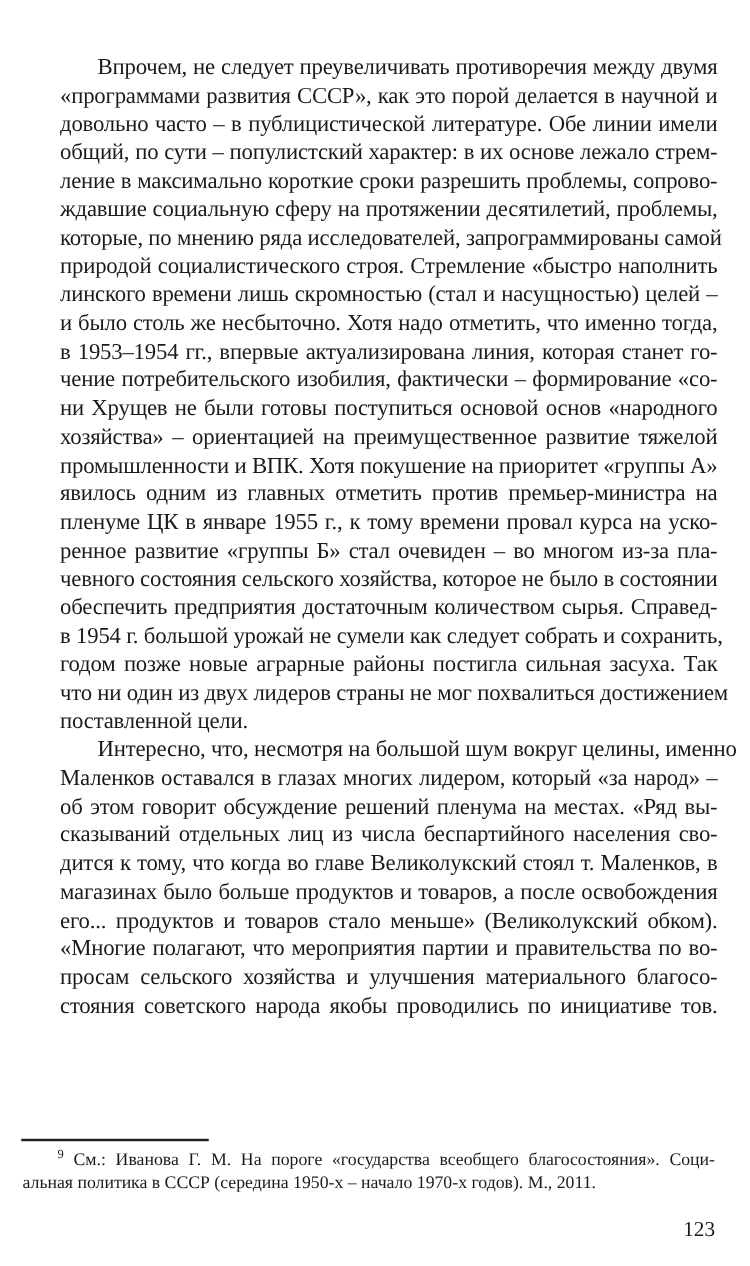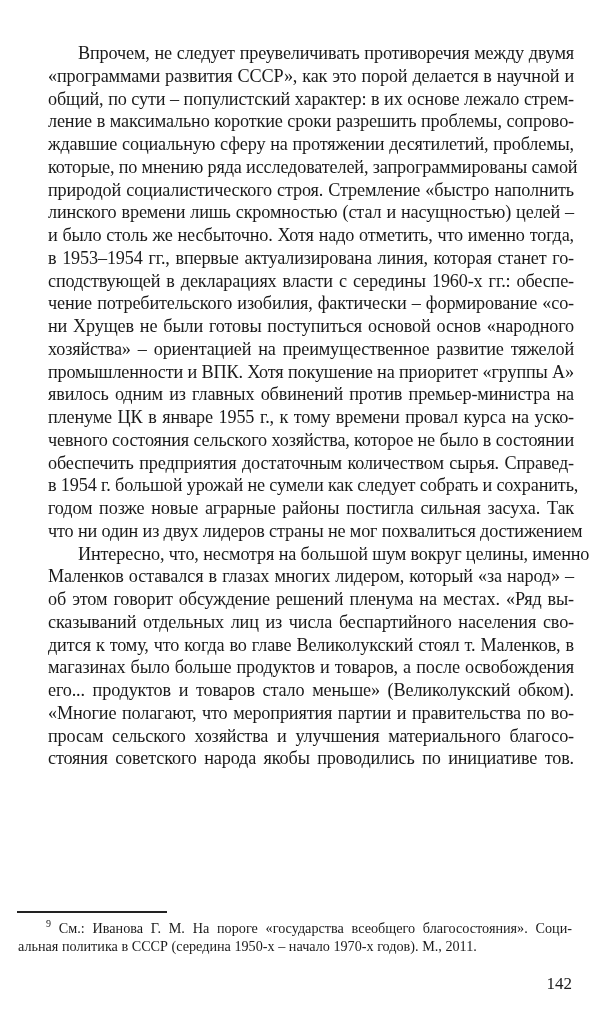--- a/index.html
+++ b/index.html
@@ -39,43 +39,45 @@
 </style>
 </head>
 <body>
 
 <div class="page">
   <div class="body-text">
 
     <div class="para">
       <span class="line indent">Впрочем, не следует преувеличивать противоречия между двумя</span>
       <span class="line">«программами развития СССР», как это порой делается в научной и</span>
+      <span class="line">довольно часто – в публицистической литературе. Обе линии имели</span>
       <span class="line">общий, по сути – популистский характер: в их основе лежало стрем-</span>
       <span class="line">ление в максимально короткие сроки разрешить проблемы, сопрово-</span>
       <span class="line">ждавшие социальную сферу на протяжении десятилетий, проблемы,</span>
       <span class="line">которые, по мнению ряда исследователей, запрограммированы самой</span>
       <span class="line">природой социалистического строя. Стремление «быстро наполнить</span>
       <span class="line">линского времени лишь скромностью (стал и насущностью) целей –</span>
       <span class="line">и было столь же несбыточно. Хотя надо отметить, что именно тогда,</span>
       <span class="line">в 1953–1954 гг., впервые актуализирована линия, которая станет го-</span>
-      <span class="line">сподствующей в декларациях власти с середины 1960-х гг.: обеспе-</span>
       <span class="line">чение потребительского изобилия, фактически – формирование «со-</span>
     </div>
 
     <div class="para">
       <span class="line">ни Хрущев не были готовы поступиться основой основ «народного</span>
       <span class="line">хозяйства» – ориентацией на преимущественное развитие тяжелой</span>
       <span class="line">промышленности и ВПК. Хотя покушение на приоритет «группы А»</span>
-      <span class="line">явилось одним из главных обвинений против премьер-министра на</span>
+      <span class="line">явилось одним из главных отметить против премьер-министра на</span>
       <span class="line">пленуме ЦК в январе 1955 г., к тому времени провал курса на уско-</span>
+      <span class="line">ренное развитие «группы Б» стал очевиден – во многом из-за пла-</span>
       <span class="line">чевного состояния сельского хозяйства, которое не было в состоянии</span>
       <span class="line">обеспечить предприятия достаточным количеством сырья. Справед-</span>
       <span class="line">в 1954 г. большой урожай не сумели как следует собрать и сохранить,</span>
       <span class="line">годом позже новые аграрные районы постигла сильная засуха. Так</span>
       <span class="line">что ни один из двух лидеров страны не мог похвалиться достижением</span>
+      <span class="line last">поставленной цели.</span>
     </div>
 
     <div class="para">
       <span class="line indent">Интересно, что, несмотря на большой шум вокруг целины, именно</span>
       <span class="line">Маленков оставался в глазах многих лидером, который «за народ» –</span>
       <span class="line">об этом говорит обсуждение решений пленума на местах. «Ряд вы-</span>
       <span class="line">сказываний отдельных лиц из числа беспартийного населения сво-</span>
       <span class="line">дится к тому, что когда во главе Великолукский стоял т. Маленков, в</span>
       <span class="line">магазинах было больше продуктов и товаров, а после освобождения</span>
       <span class="line">его... продуктов и товаров стало меньше» (Великолукский обком).</span>
@@ -88,13 +90,13 @@
 
 <div class="footnote-rule"></div>
 
 <div class="footnotes">
   <div>
     <span class="line indent"><sup>9</sup> <span>См.: Иванова Г. М. На пороге «государства всеобщего благосостояния». Соци-</span></span>
     <span class="line last">альная политика в СССР (середина 1950-х – начало 1970-х годов). М., 2011.</span>
   </div>
 </div>
 
-<div class="page-number">142</div>
+<div class="page-number">123</div>
 
 </body></html>

